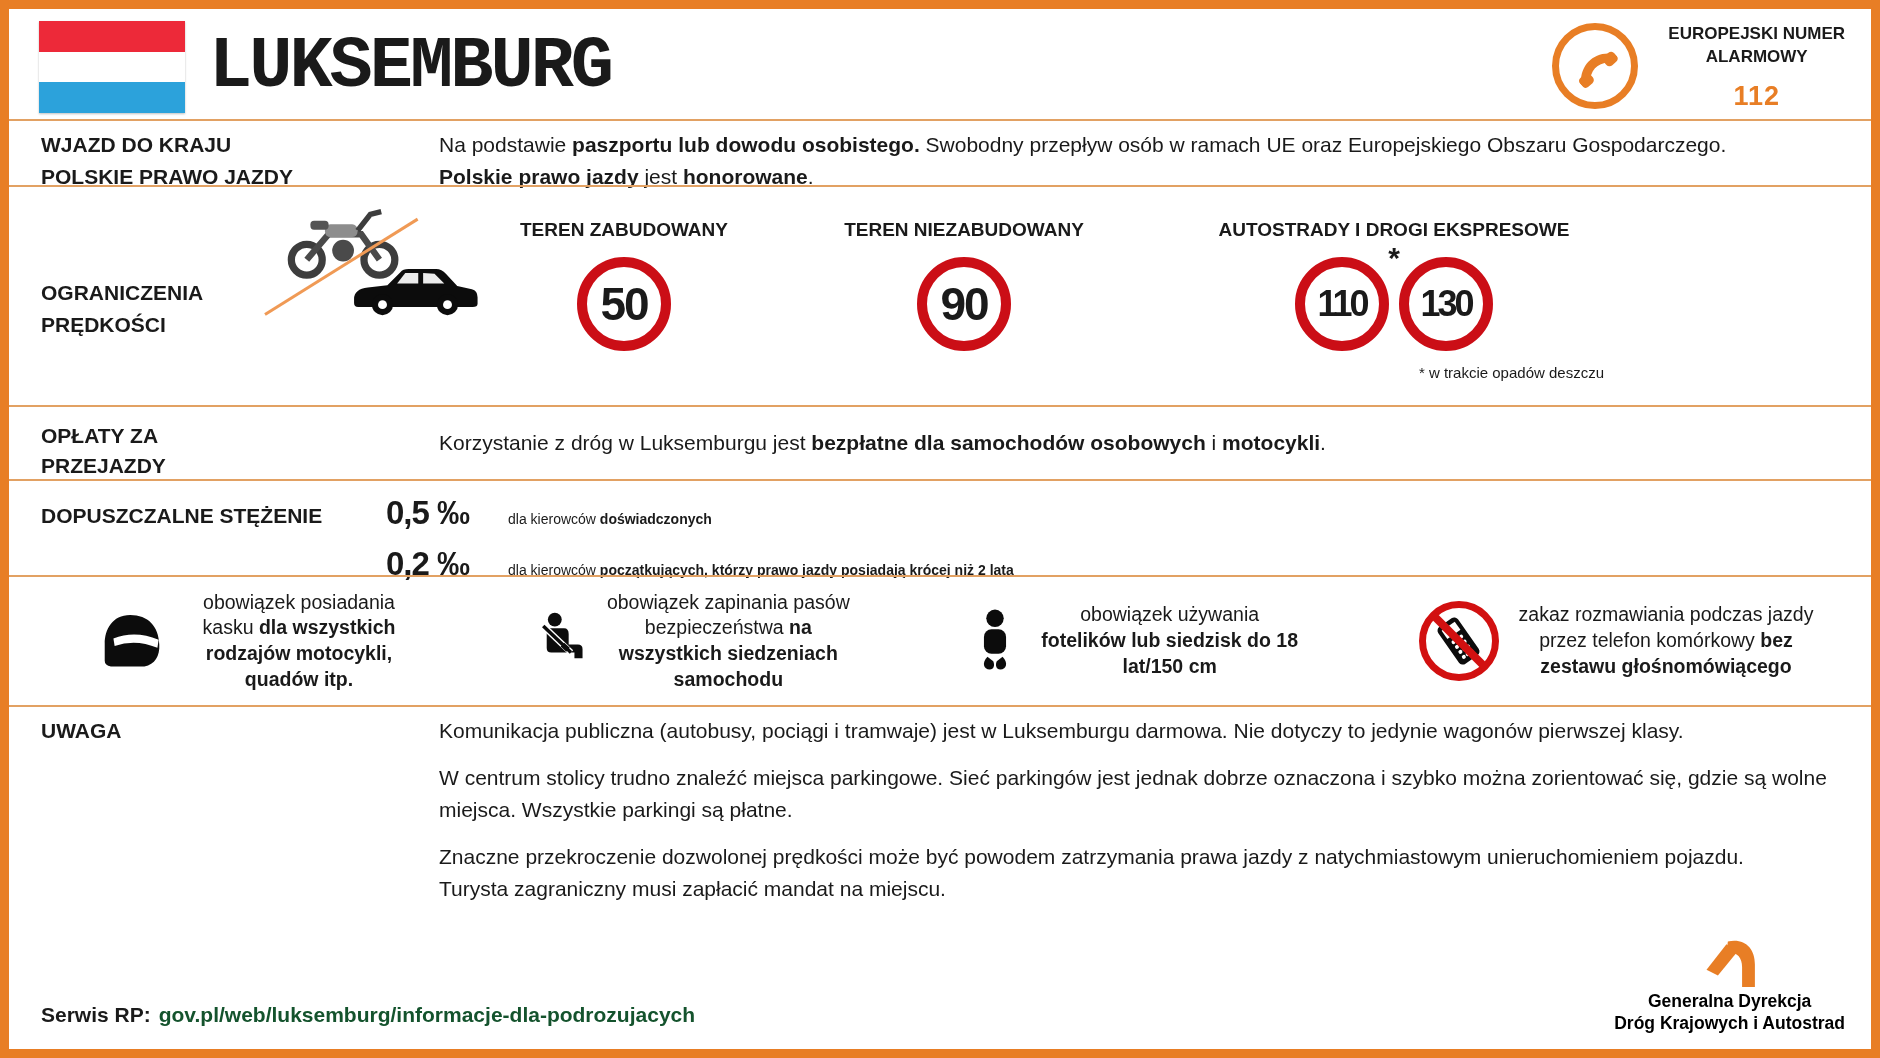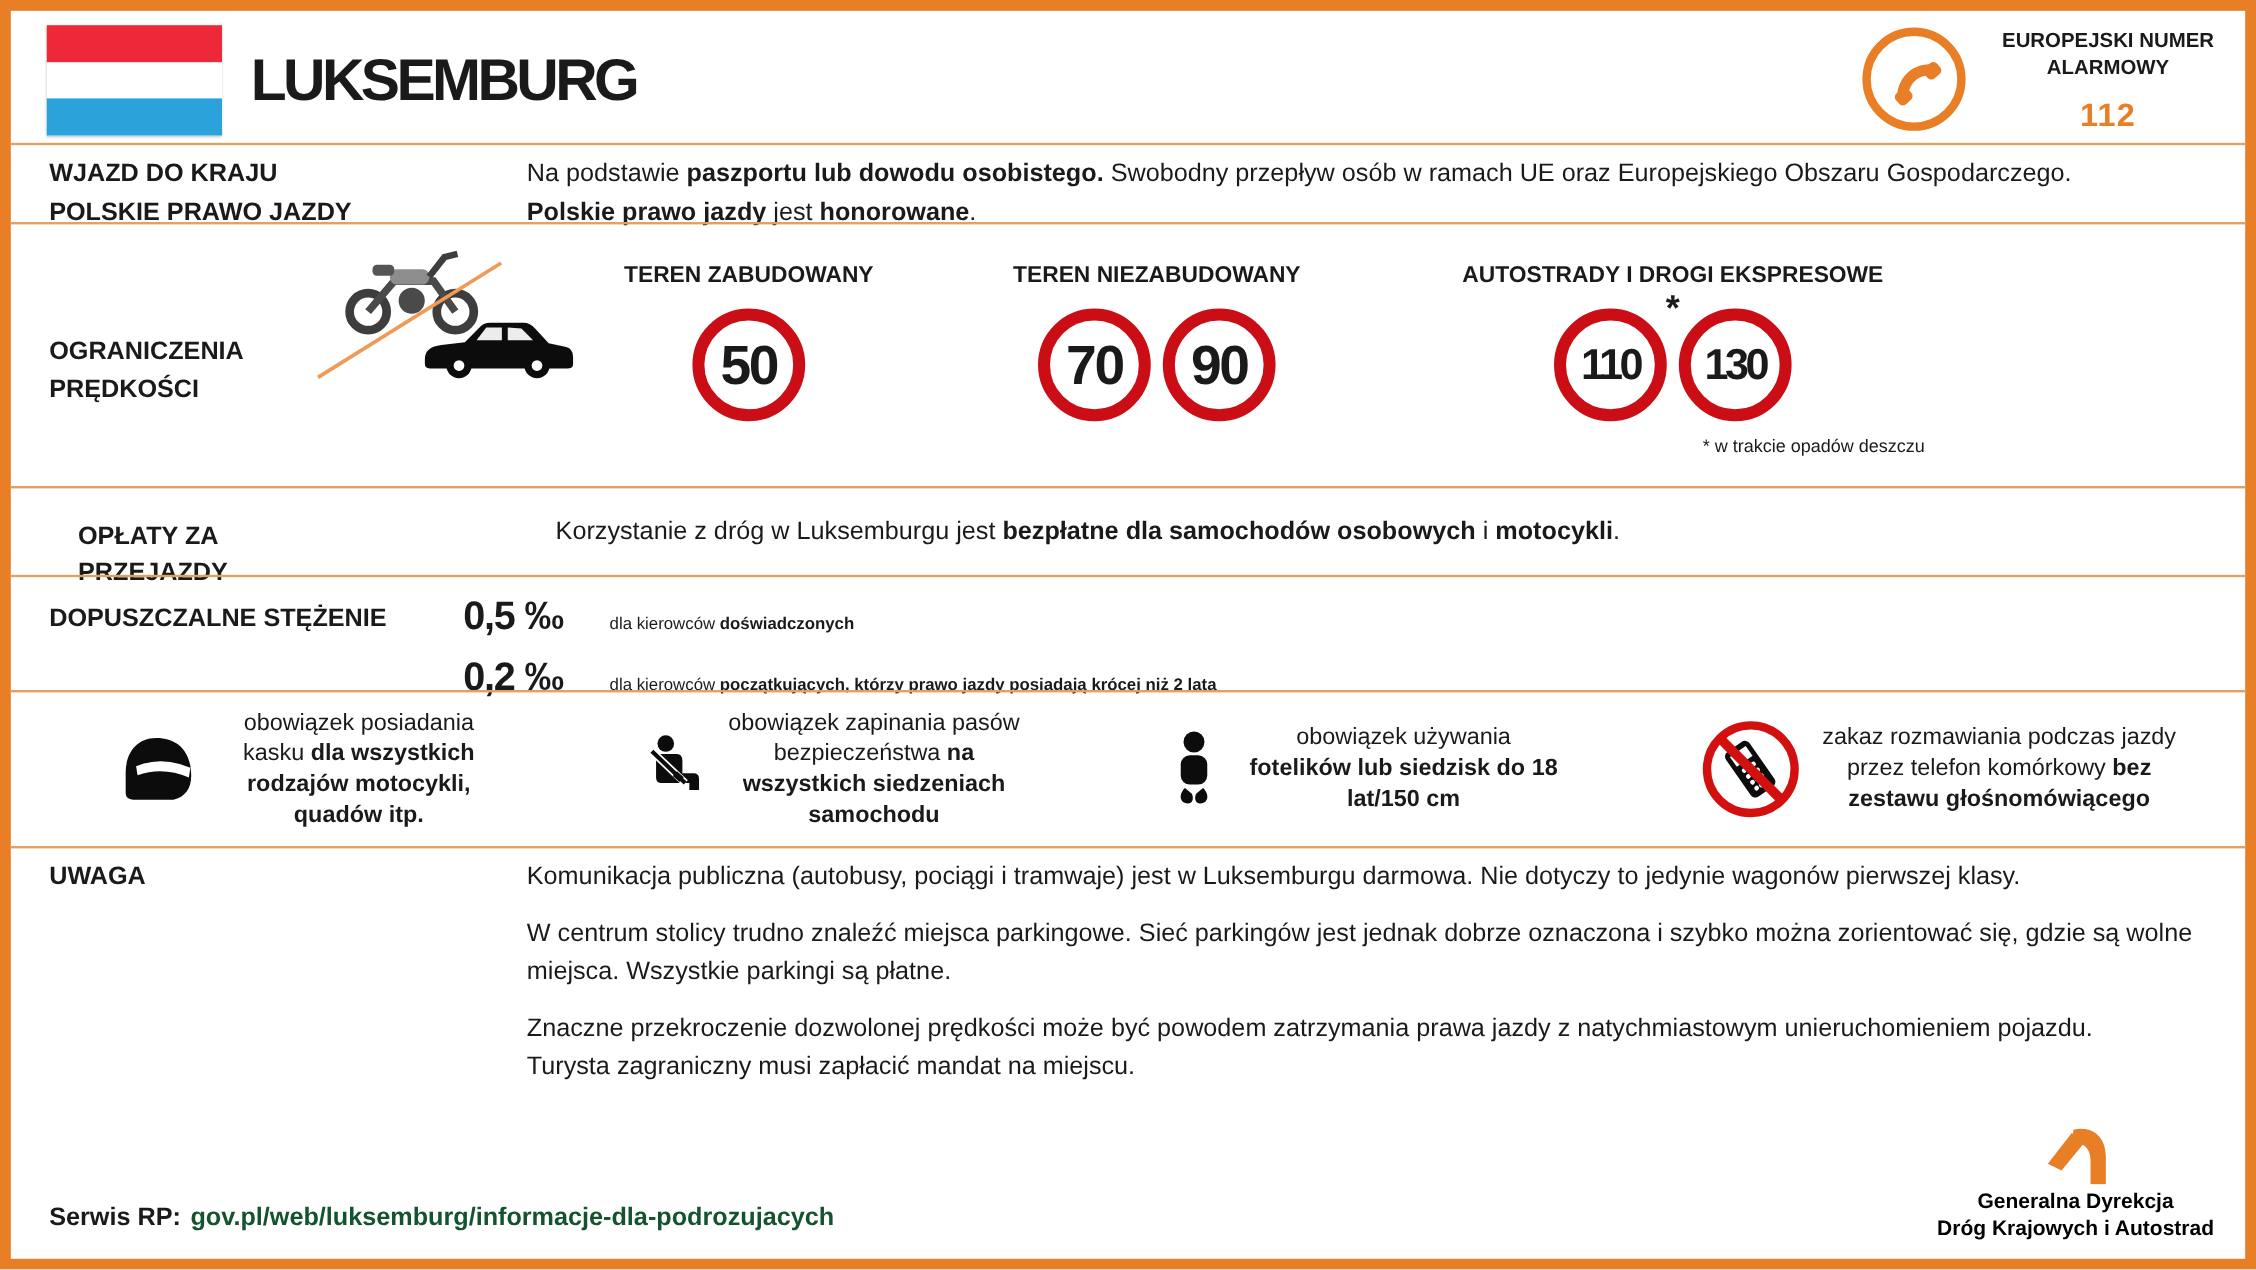--- a/index.html
+++ b/index.html
@@ -8,21 +8,21 @@
     background:#fff;display:flex;flex-direction:column;overflow:hidden;
     font-family:"Liberation Sans",sans-serif;color:#1a1a1a;
   }
   
   .hdr{height:104px;flex:0 0 auto;display:flex;align-items:center;padding:6px 26px 0 30px;}
   .flag{width:146px;height:92px;flex:0 0 auto;display:flex;flex-direction:column;box-shadow:0 1px 2px rgba(0,0,0,.25);}
   .flag div{flex:1;}
   .flag .f-red{background:#ED2939;}
   .flag .f-white{background:#fff;}
   .flag .f-blue{background:#2CA2DB;}
-  .title{font-size:49px;font-weight:bold;letter-spacing:-3px;margin-left:24px;line-height:1;}
+  .title{font-size:72px;font-weight:bold;letter-spacing:-3px;margin-left:24px;line-height:1;font-family:Liberation Mono, monospace;}
   .emergency{margin-left:auto;display:flex;align-items:flex-start;gap:30px;padding-top:4px;}
   .phone-badge{width:72px;height:72px;border:7px solid #E87E25;border-radius:50%;display:flex;align-items:center;justify-content:center;}
   .phone-badge svg{transform:rotate(-42deg);}
   .em-text{text-align:center;min-width:170px;font-weight:bold;font-size:17px;line-height:1.35;}
   .em-number{color:#E87E25;font-size:27px;margin-top:9px;letter-spacing:1px;}
   
   .row{border-top:2px solid #E2A163;display:flex;flex:0 0 auto;}
   .row-label{flex:0 0 358px;padding:8px 0 0 32px;font-weight:bold;font-size:21px;line-height:1.5;}
   .row-content{flex:1;padding:8px 30px 0 40px;font-size:21px;line-height:1.52;}
   
@@ -40,21 +40,21 @@
   .speed-col.c3{flex:0 0 480px;position:relative;}
   .speed-head{font-weight:bold;font-size:19px;}
   .signs{display:flex;justify-content:center;gap:10px;margin-top:16px;position:relative;}
   .sign{width:74px;height:74px;border:10px solid #CB0E16;border-radius:50%;background:#fff;
         display:flex;align-items:center;justify-content:center;font-weight:bold;font-size:46px;letter-spacing:-2px;}
   .sign.d3{font-size:36px;letter-spacing:-3px;}
   .asterisk{position:absolute;top:-16px;left:50%;transform:translateX(-50%);font-size:30px;font-weight:bold;}
   .footnote{position:absolute;right:30px;bottom:24px;font-size:15px;font-weight:normal;}
   
   .row-tolls{height:72px;}
-  .row-tolls .row-label{padding-top:25px;line-height:1.45;margin-left:24px;}
+  .row-tolls .row-label{padding-top:14px;line-height:1.45;}
   .row-tolls .row-content{display:flex;align-items:center;padding-top:0;}
   
   .row-alcohol{height:94px;}
   .row-alcohol .row-label{flex:0 0 305px;padding-top:20px;line-height:1.4;}
   .alc-row{display:flex;align-items:baseline;gap:4px;margin-top:1px;}
   .alc-val{font-size:33px;font-weight:bold;flex:0 0 118px;letter-spacing:-1px;}
   .alc-txt{font-size:14px;}
   .row-alcohol .row-content{padding-top:6px;}
   
   .row-obl{height:128px;align-items:center;justify-content:space-between;padding:0 54px 0 92px;}
@@ -150,23 +150,20 @@
       <div class="speed-head">TEREN ZABUDOWANY</div>
       <div class="signs">
         <div class="sign">
             <span>50</span>
           </div>
       </div>
     </div>
     <div class="speed-col c2">
       <div class="speed-head">TEREN NIEZABUDOWANY</div>
       <div class="signs">
-        <div class="sign">
-            <span>70</span>
-          </div>
         <div class="sign">
             <span>90</span>
           </div>
       </div>
     </div>
     <div class="speed-col c3">
       <div class="speed-head">AUTOSTRADY I DROGI EKSPRESOWE</div>
       <div class="signs">
         <span class="asterisk">*</span>
         <div class="sign d3">

